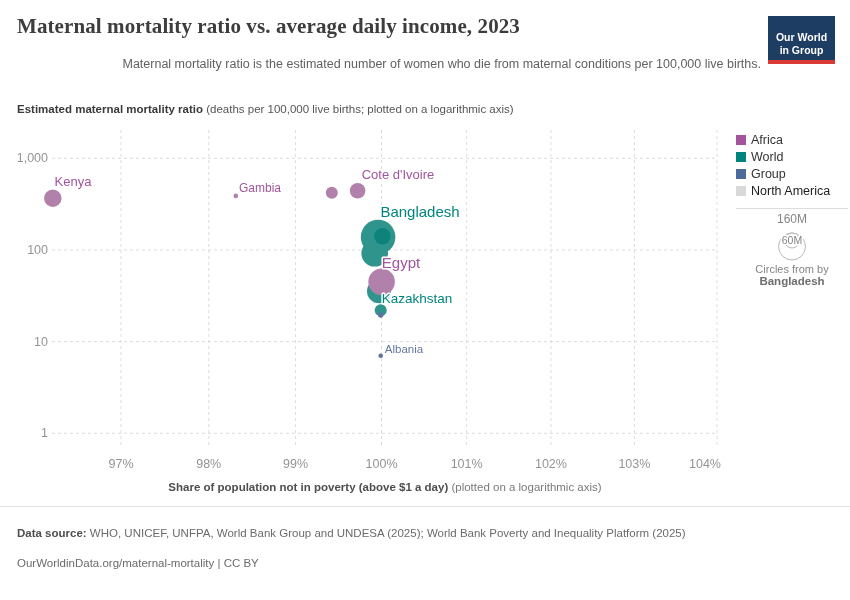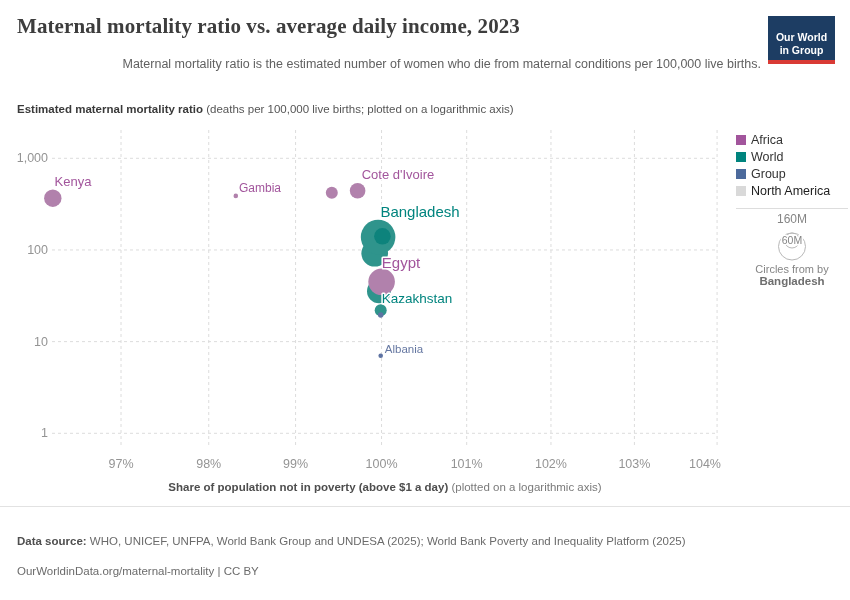--- a/index.html
+++ b/index.html
@@ -30,21 +30,21 @@
   .size-legend{text-align:center;color:#858585;}
   .size-label{font-size:12px;line-height:12px;}
   .size-caption{font-size:11px;line-height:12px;}
   .size-caption.bold{font-weight:700;color:#6e6e6e;font-size:11.5px;}
   .size-legend svg{display:block;margin:0 auto;}
   .size-legend circle{fill:none;stroke:#b8b8b8;stroke-width:1;}
   .size-inner-label{fill:#858585;font-size:10.5px;paint-order:stroke;stroke:#fff;stroke-width:3px;
                     font-family:"Liberation Sans",sans-serif;}
   
   .footer{position:absolute;top:506px;left:0;right:0;border-top:1px solid #e2e2e2;
-          padding:24px 17px 0 17px;font-size:11.5px;color:#6b6b6b;line-height:16px;}
+          padding:16px 17px 0 17px;font-size:11.5px;color:#6b6b6b;line-height:16px;}
   .footer p{margin:2px 0;}
   .footer b{color:#4f4f4f;font-weight:700;}
   .footer .note{max-width:770px;}
   .footer .url{margin-top:14px;}
 </style>
 </head>
 <body>
 
 <div class="page">
 

